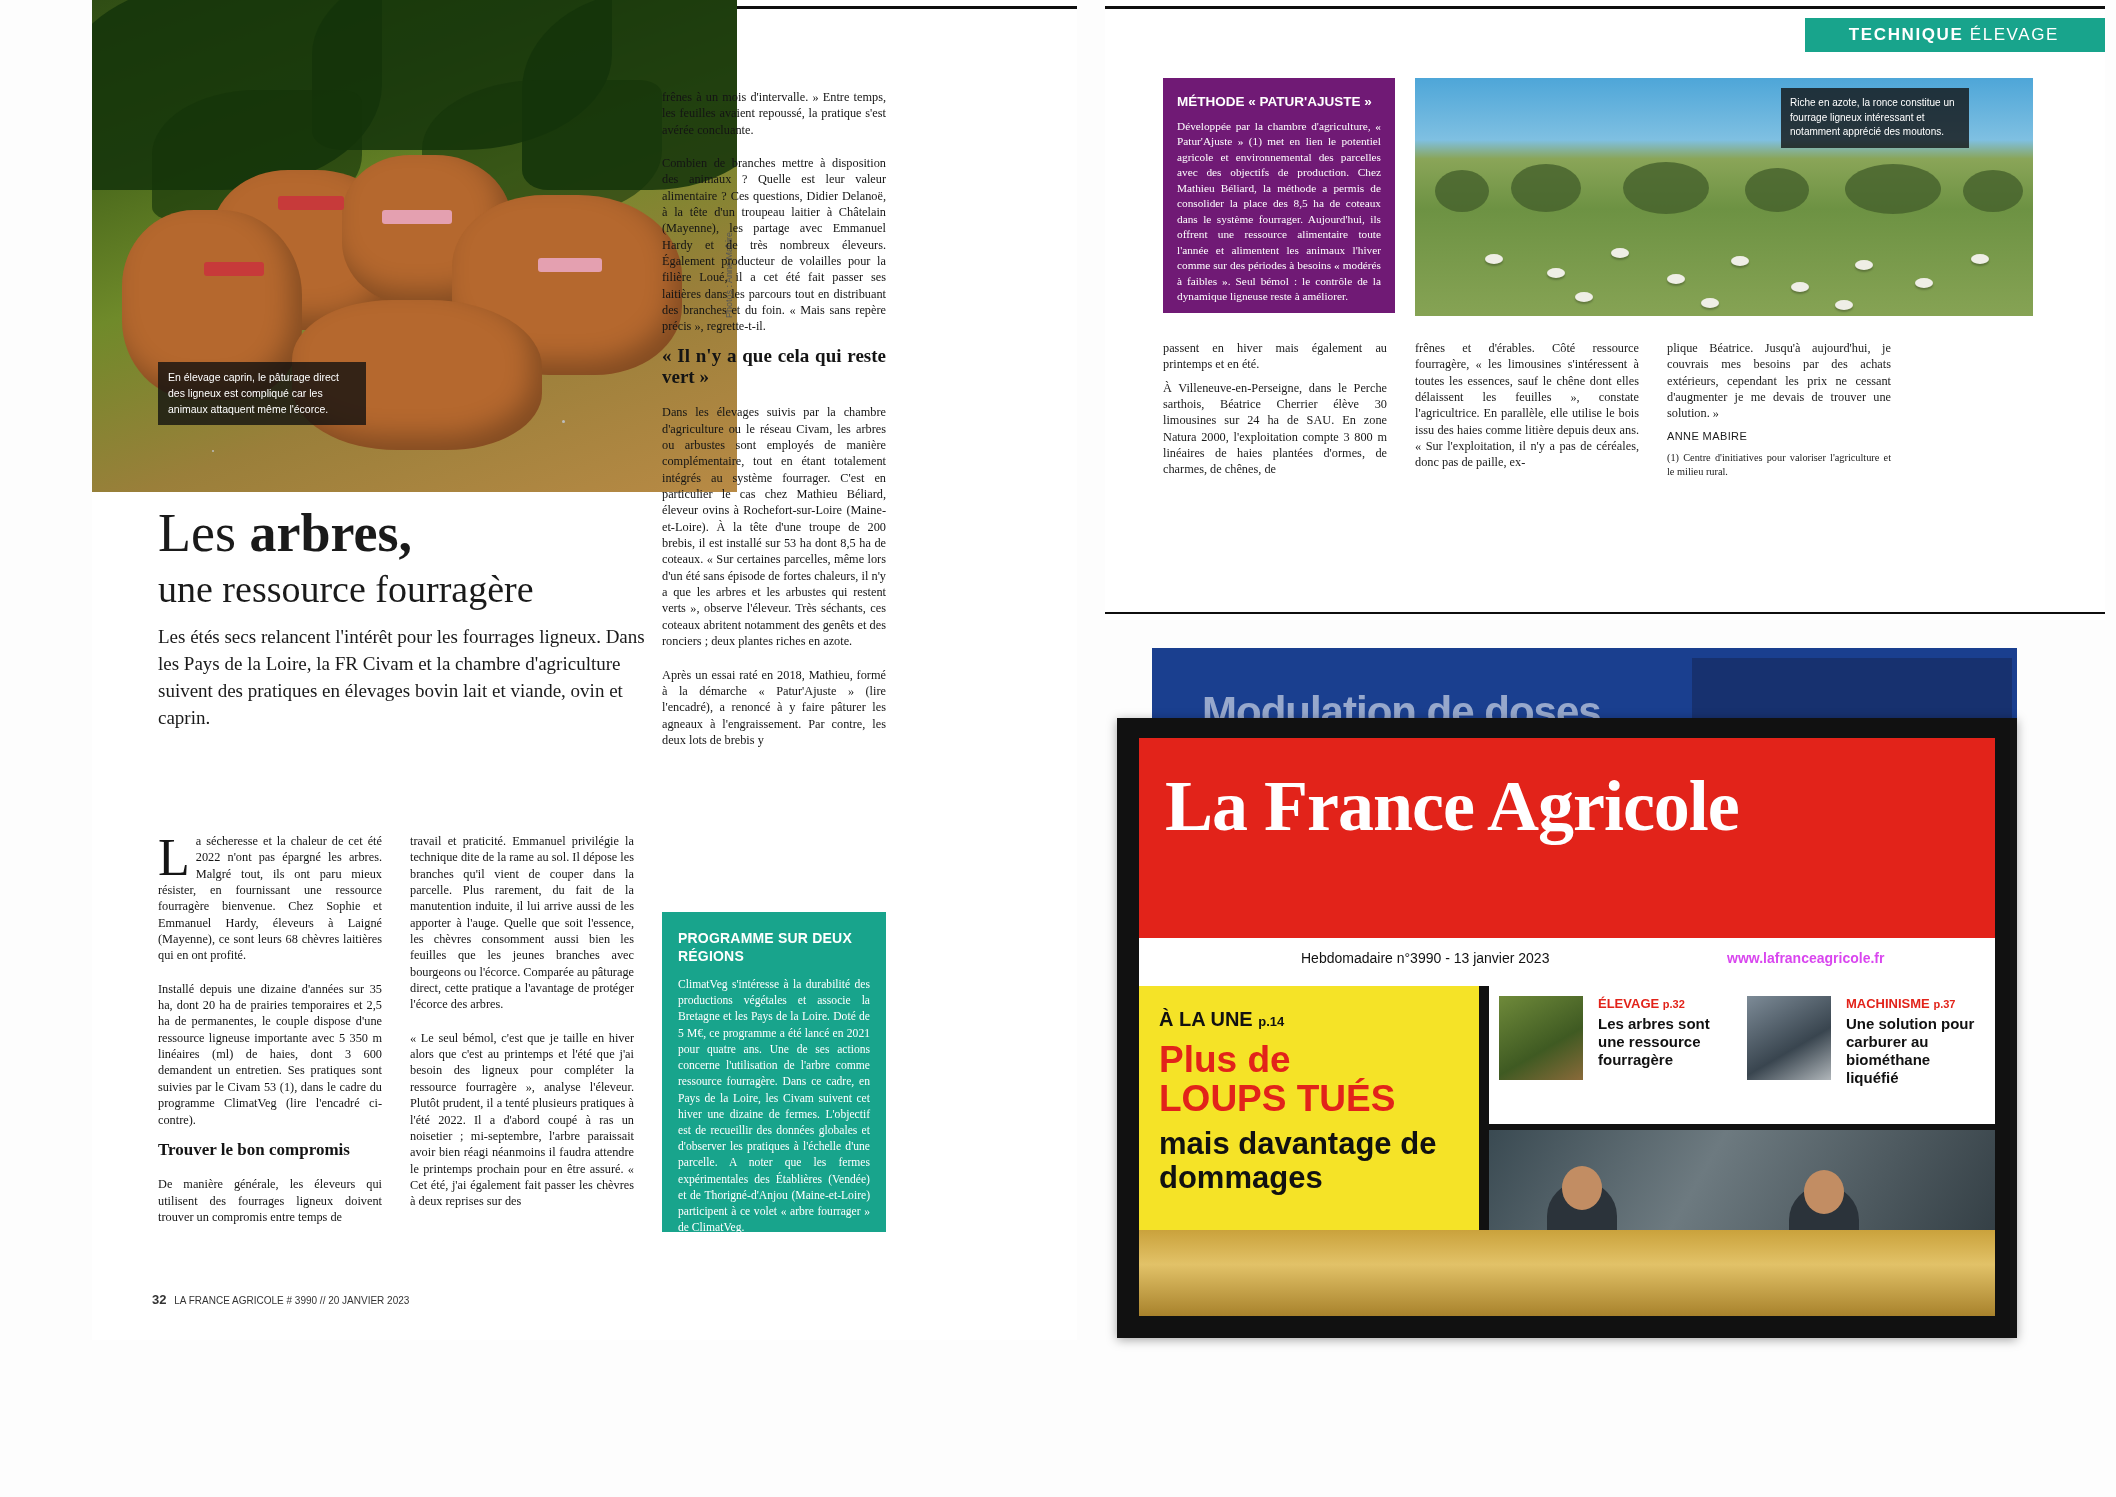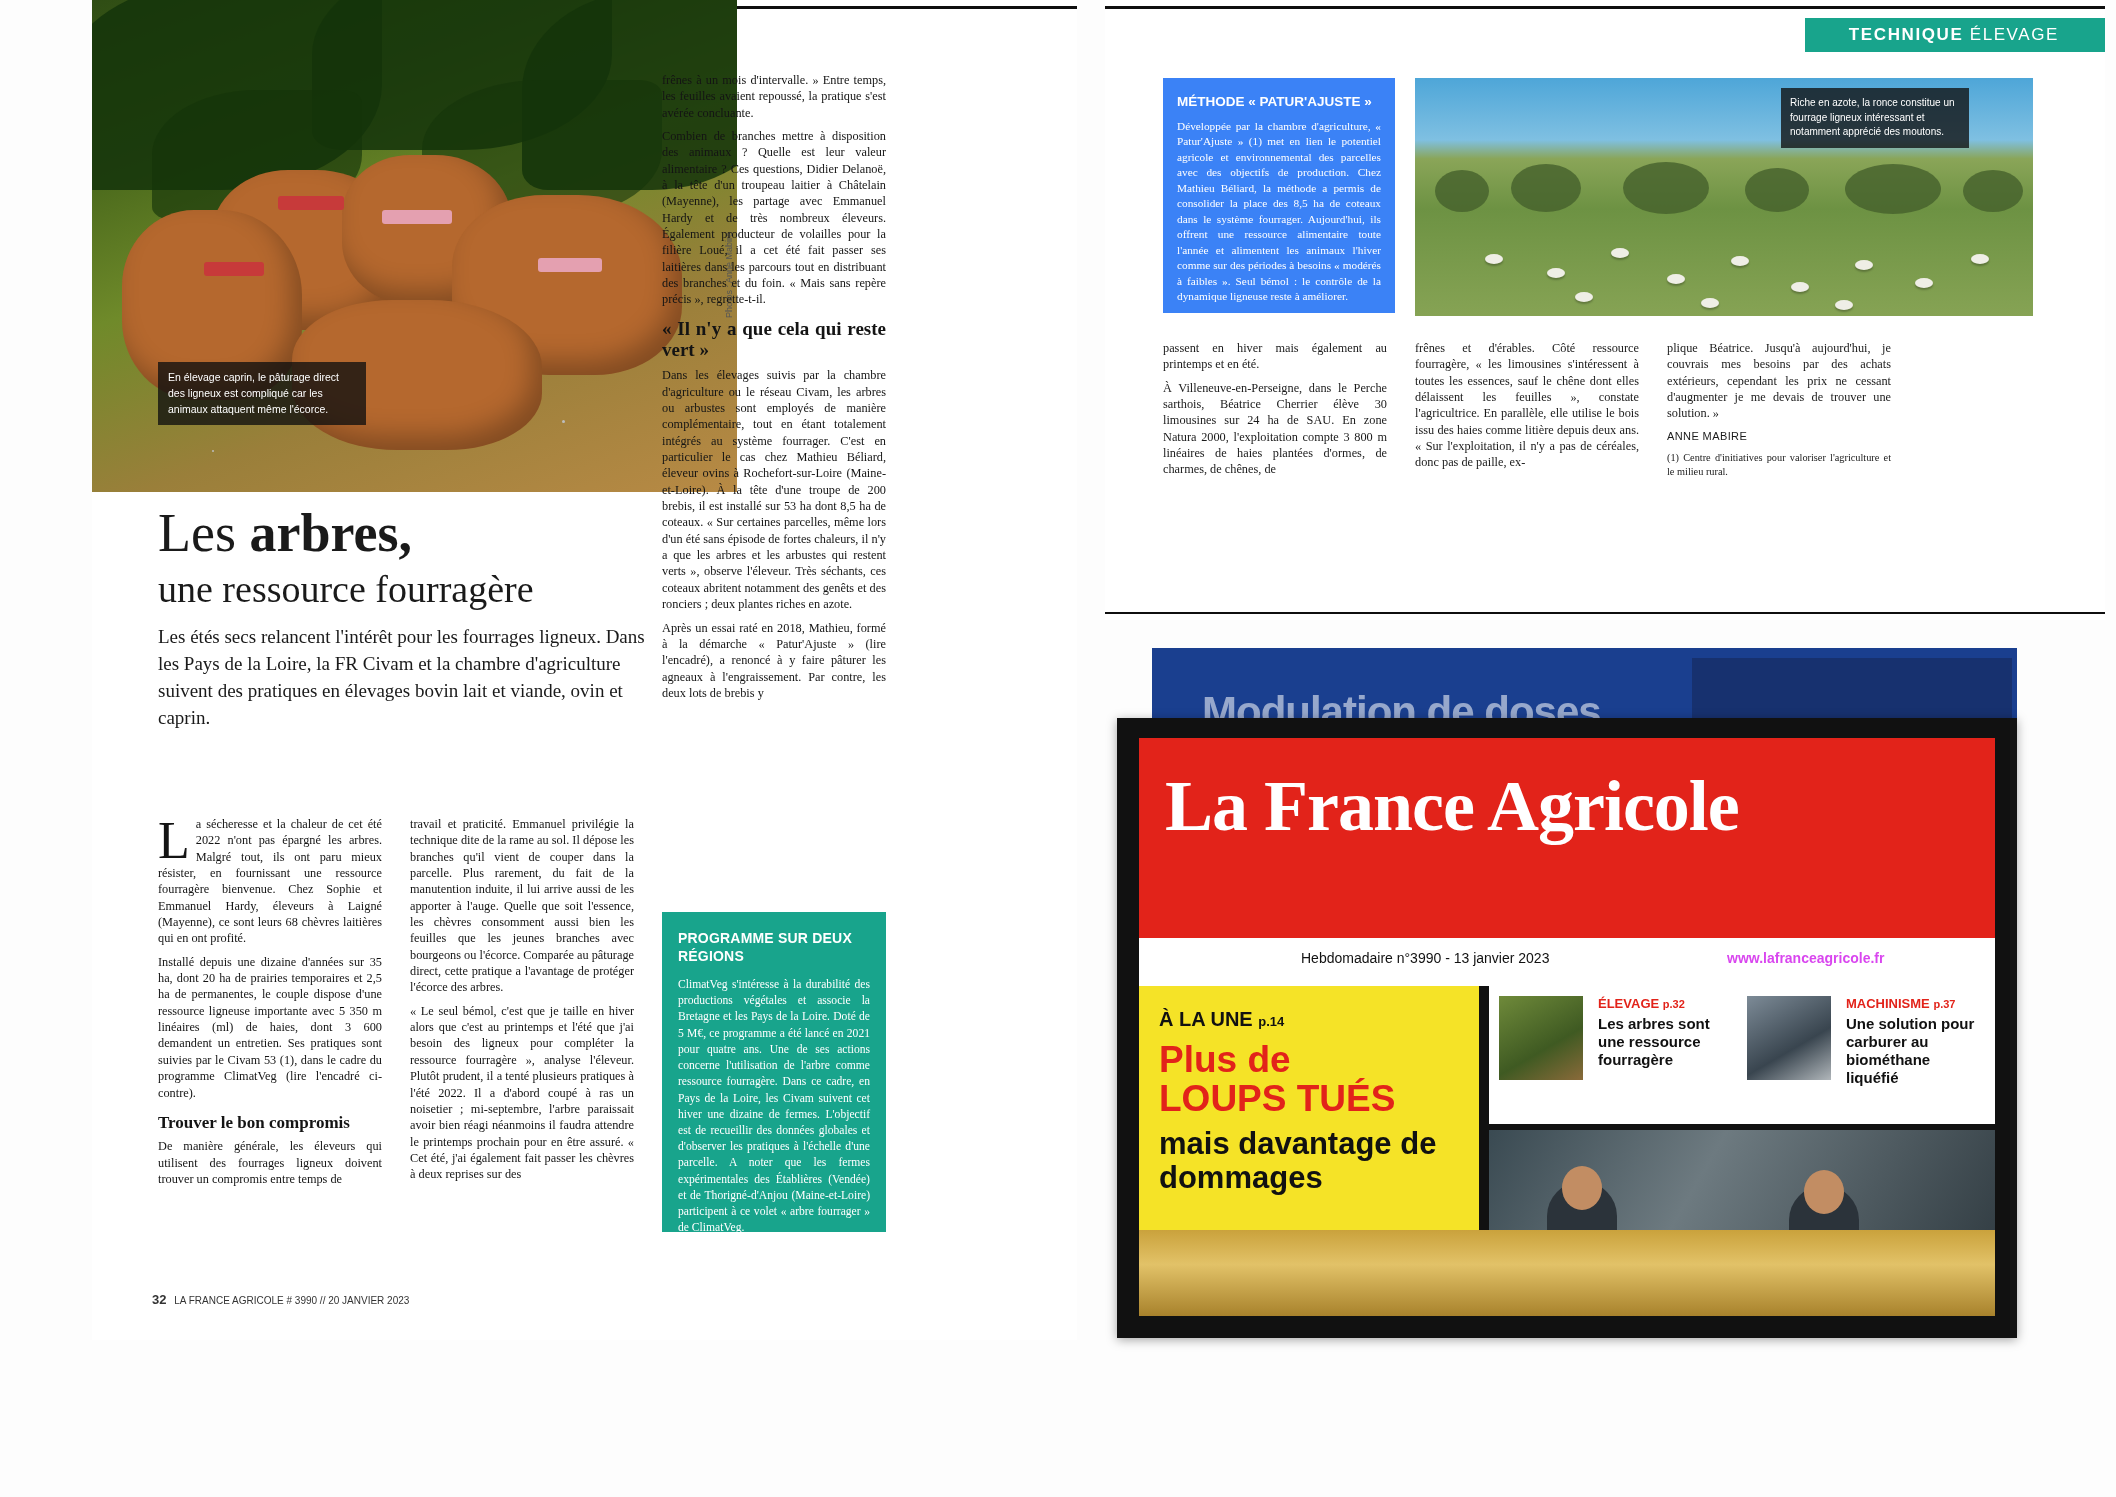--- a/index.html
+++ b/index.html
@@ -140,21 +140,21 @@
 
   
   .col {
     position: absolute;
     font-size: 12.3px;
     line-height: 1.33;
     text-align: justify;
     color: #141414;
     font-family: "Liberation Serif", serif;
   }
-  .col p { margin: 0 0 7px 0; }
+  .col p { margin: 17px 0 7px 0; }
   .col1 { left: 66px;  top: 816px; width: 224px; }
   .col2 { left: 318px; top: 816px; width: 224px; }
   .col3 { left: 570px; top: 72px;  width: 224px; }
   .dropcap::first-letter {
     float: left;
     font-size: 52px;
     line-height: 0.82;
     padding-right: 6px;
     padding-top: 4px;
     font-weight: 400;
@@ -243,21 +243,21 @@
     justify-content: flex-end;
     padding-right: 46px;
     box-sizing: border-box;
   }
   .method-box {
     position: absolute;
     left: 58px;
     top: 78px;
     width: 232px;
     height: 235px;
-    background: #3b82f6;
+    background: #701a75;
     color: #ffffff;
     padding: 16px 14px;
     box-sizing: border-box;
   }
   .method-box h4 {
     margin: 0 0 10px 0;
     font-family: "Liberation Sans", sans-serif;
     font-size: 13.5px;
     font-weight: 700;
   }

